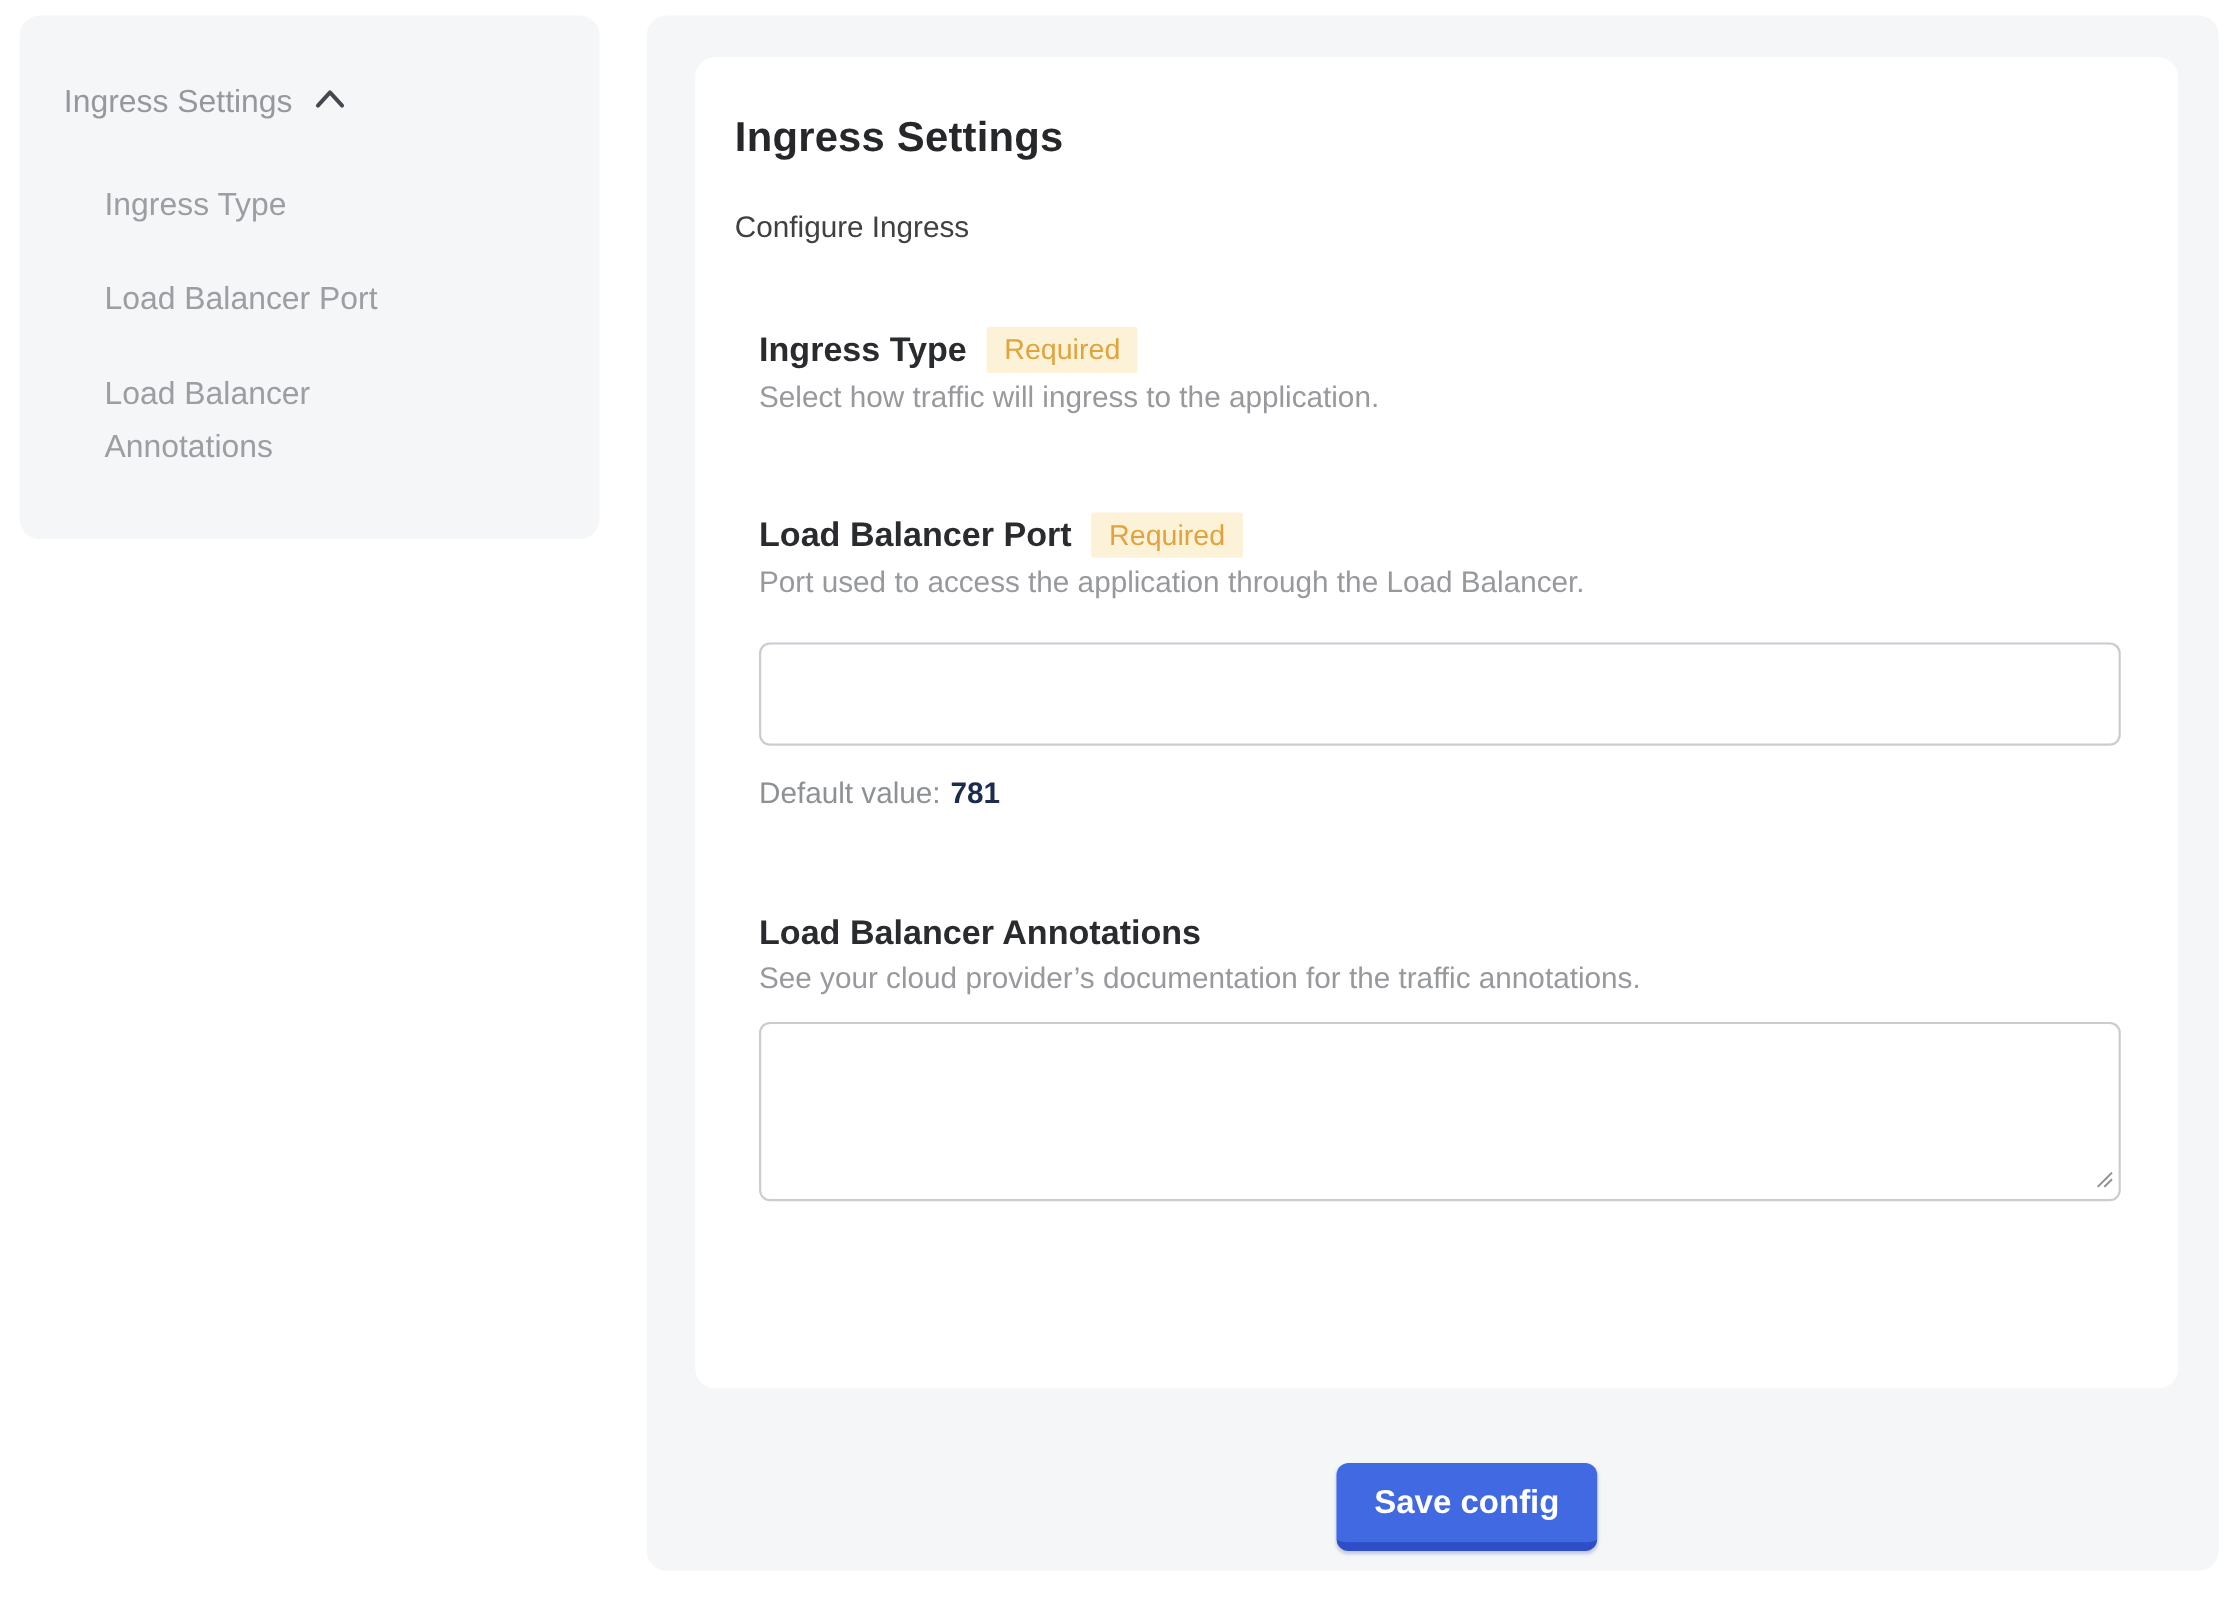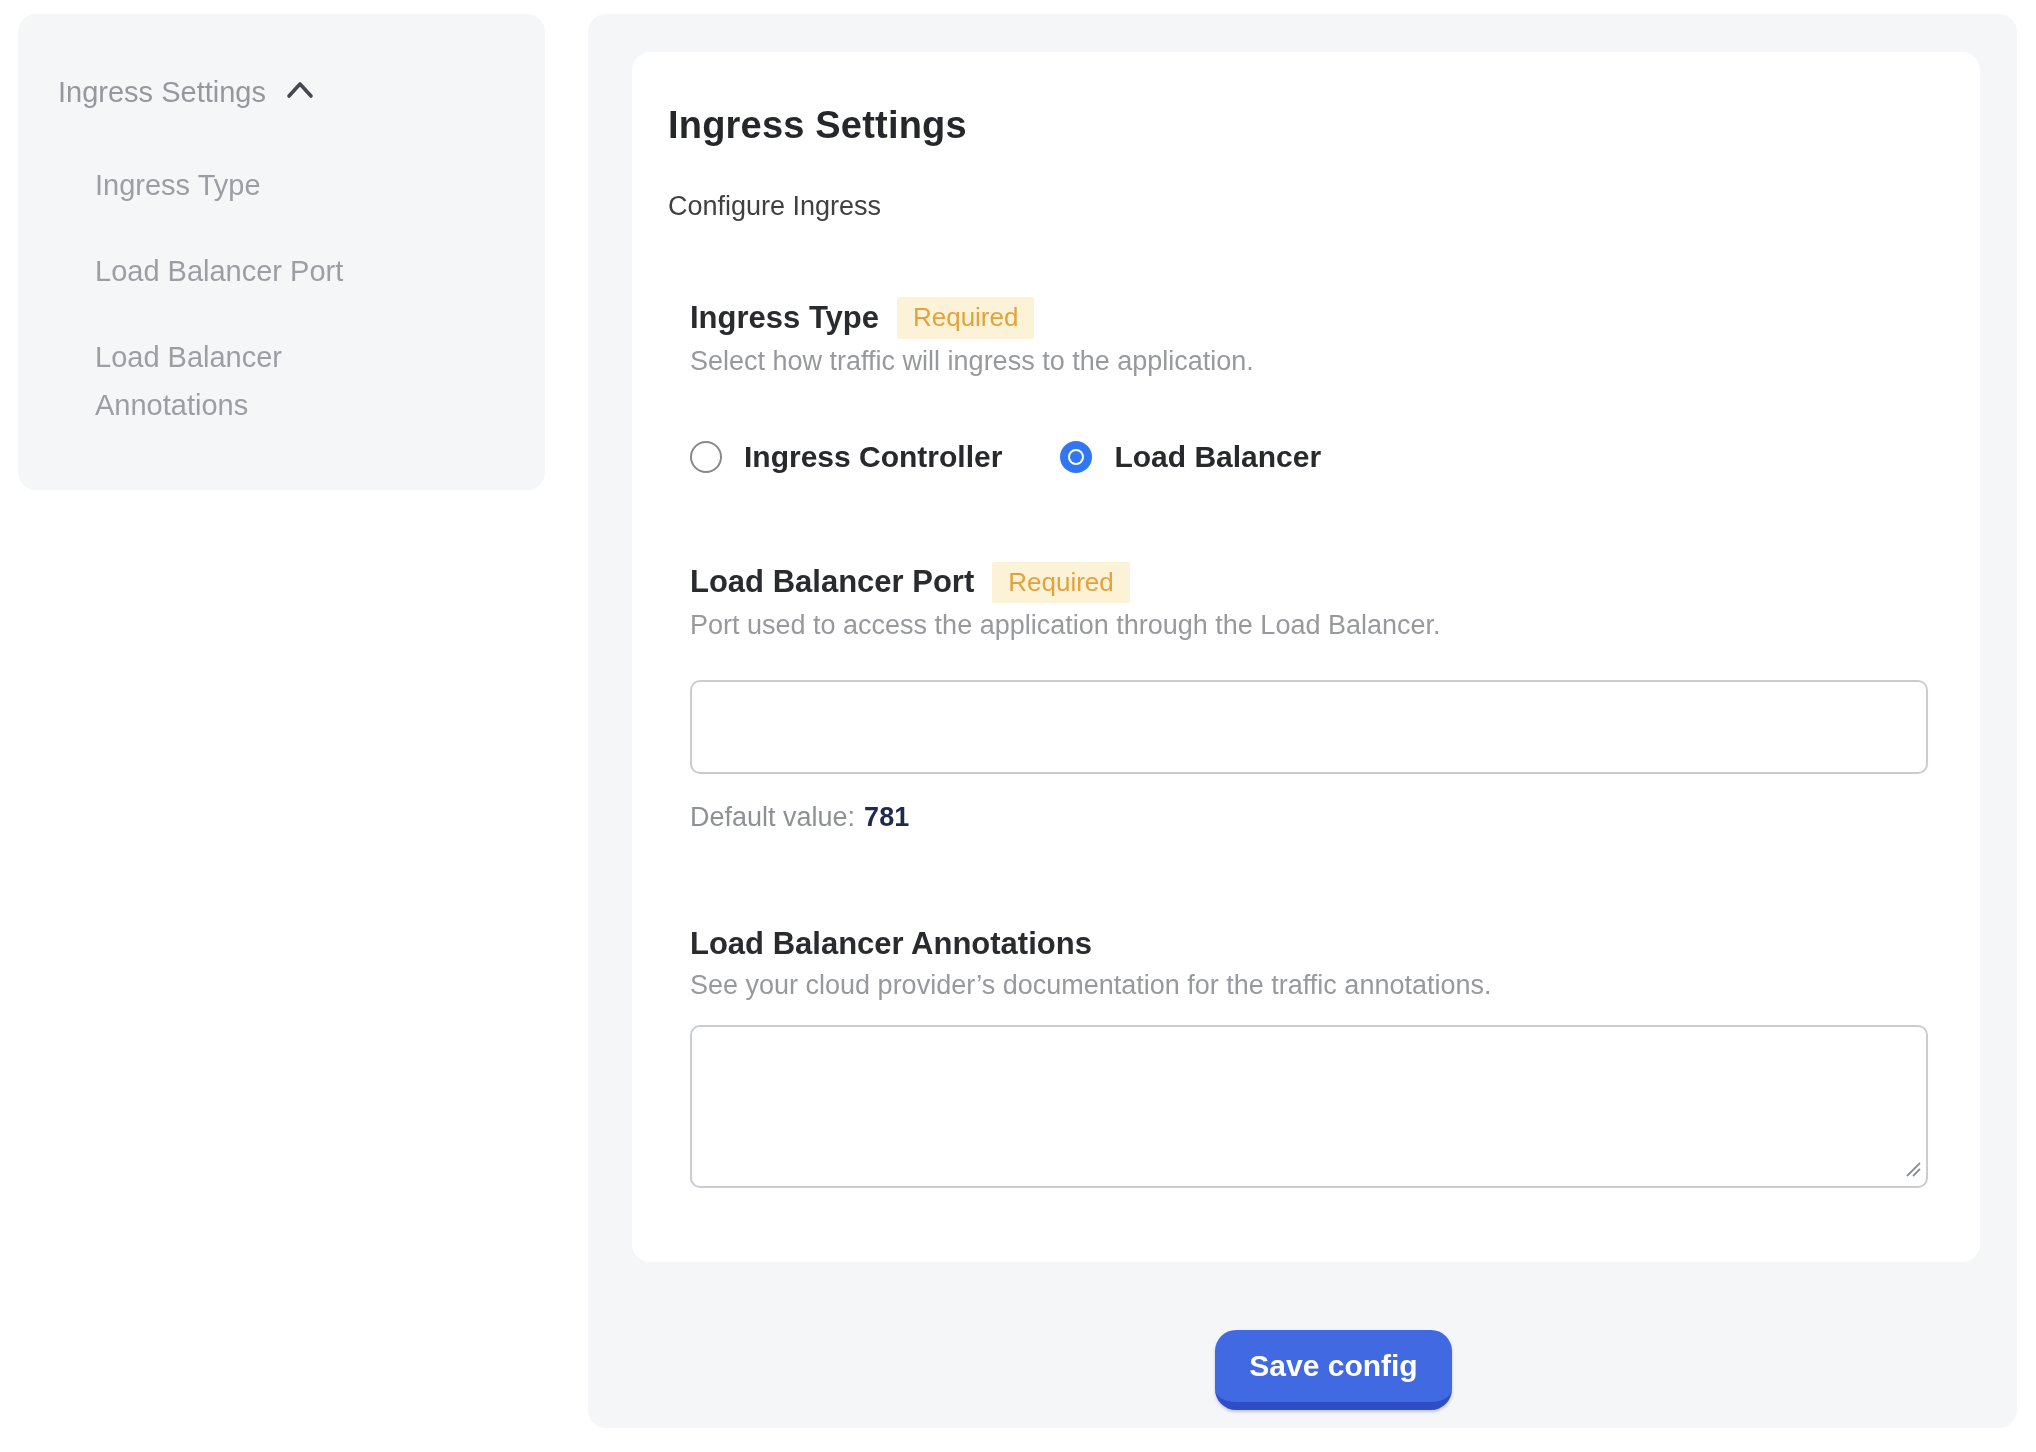--- a/index.html
+++ b/index.html
@@ -50,21 +50,21 @@
   .default-value { color:#1d2b50; font-weight:700; margin-left:9px; }
 
   .field-annotations { margin-top:92px; }
   .textarea-wrap { position:relative; margin-top:23px; width:1238px; height:163px; }
   .textarea { width:100%; height:100%; border:2px solid #c9ccd1; border-radius:10px;
     background:#fff; resize:none; outline:none;
     font-family:inherit; font-size:28px; color:#26272a; padding:16px 22px; }
   .resize-handle { position:absolute; right:6px; bottom:6px; pointer-events:none; }
 
   .save-button { position:absolute; left:627px; top:1316px; width:237px; height:80px;
-    background:#4169e1; border:none; border-bottom:8px solid #2d4ec6; border-radius:21px;
+    background:#4169e1; border:none; border-bottom:8px solid #2d4ec6; border-radius:11px;
     color:#ffffff; font-family:inherit; font-size:30px; font-weight:700;
     cursor:pointer; box-shadow:0 2px 3px rgba(40,60,140,.25); }
 </style>
 </head>
 <body>
 
 <nav class="sidebar">
   <div class="sidebar-header">
     <span>Ingress Settings</span>
     <span class="chevron-up">
@@ -88,30 +88,20 @@
 
     <div class="fields">
 
       <div class="field field-ingress-type">
         <div class="label-row">
           <span class="field-label">Ingress Type</span>
           <span class="badge">Required</span>
         </div>
         <div class="field-desc">Select how traffic will ingress to the application.</div>
 
-        <div class="radio-row">
-          <div class="radio-option">
-            <span class="radio"></span>
-            <span class="radio-label">Ingress Controller</span>
-          </div>
-          <div class="radio-option">
-            <span class="radio selected"></span>
-            <span class="radio-label">Load Balancer</span>
-          </div>
-        </div>
       </div>
 
       <div class="field field-port">
         <div class="label-row">
           <span class="field-label">Load Balancer Port</span>
           <span class="badge">Required</span>
         </div>
         <div class="field-desc">Port used to access the application through the Load Balancer.</div>
 
         <input class="text-input" type="text" value="" style="">

